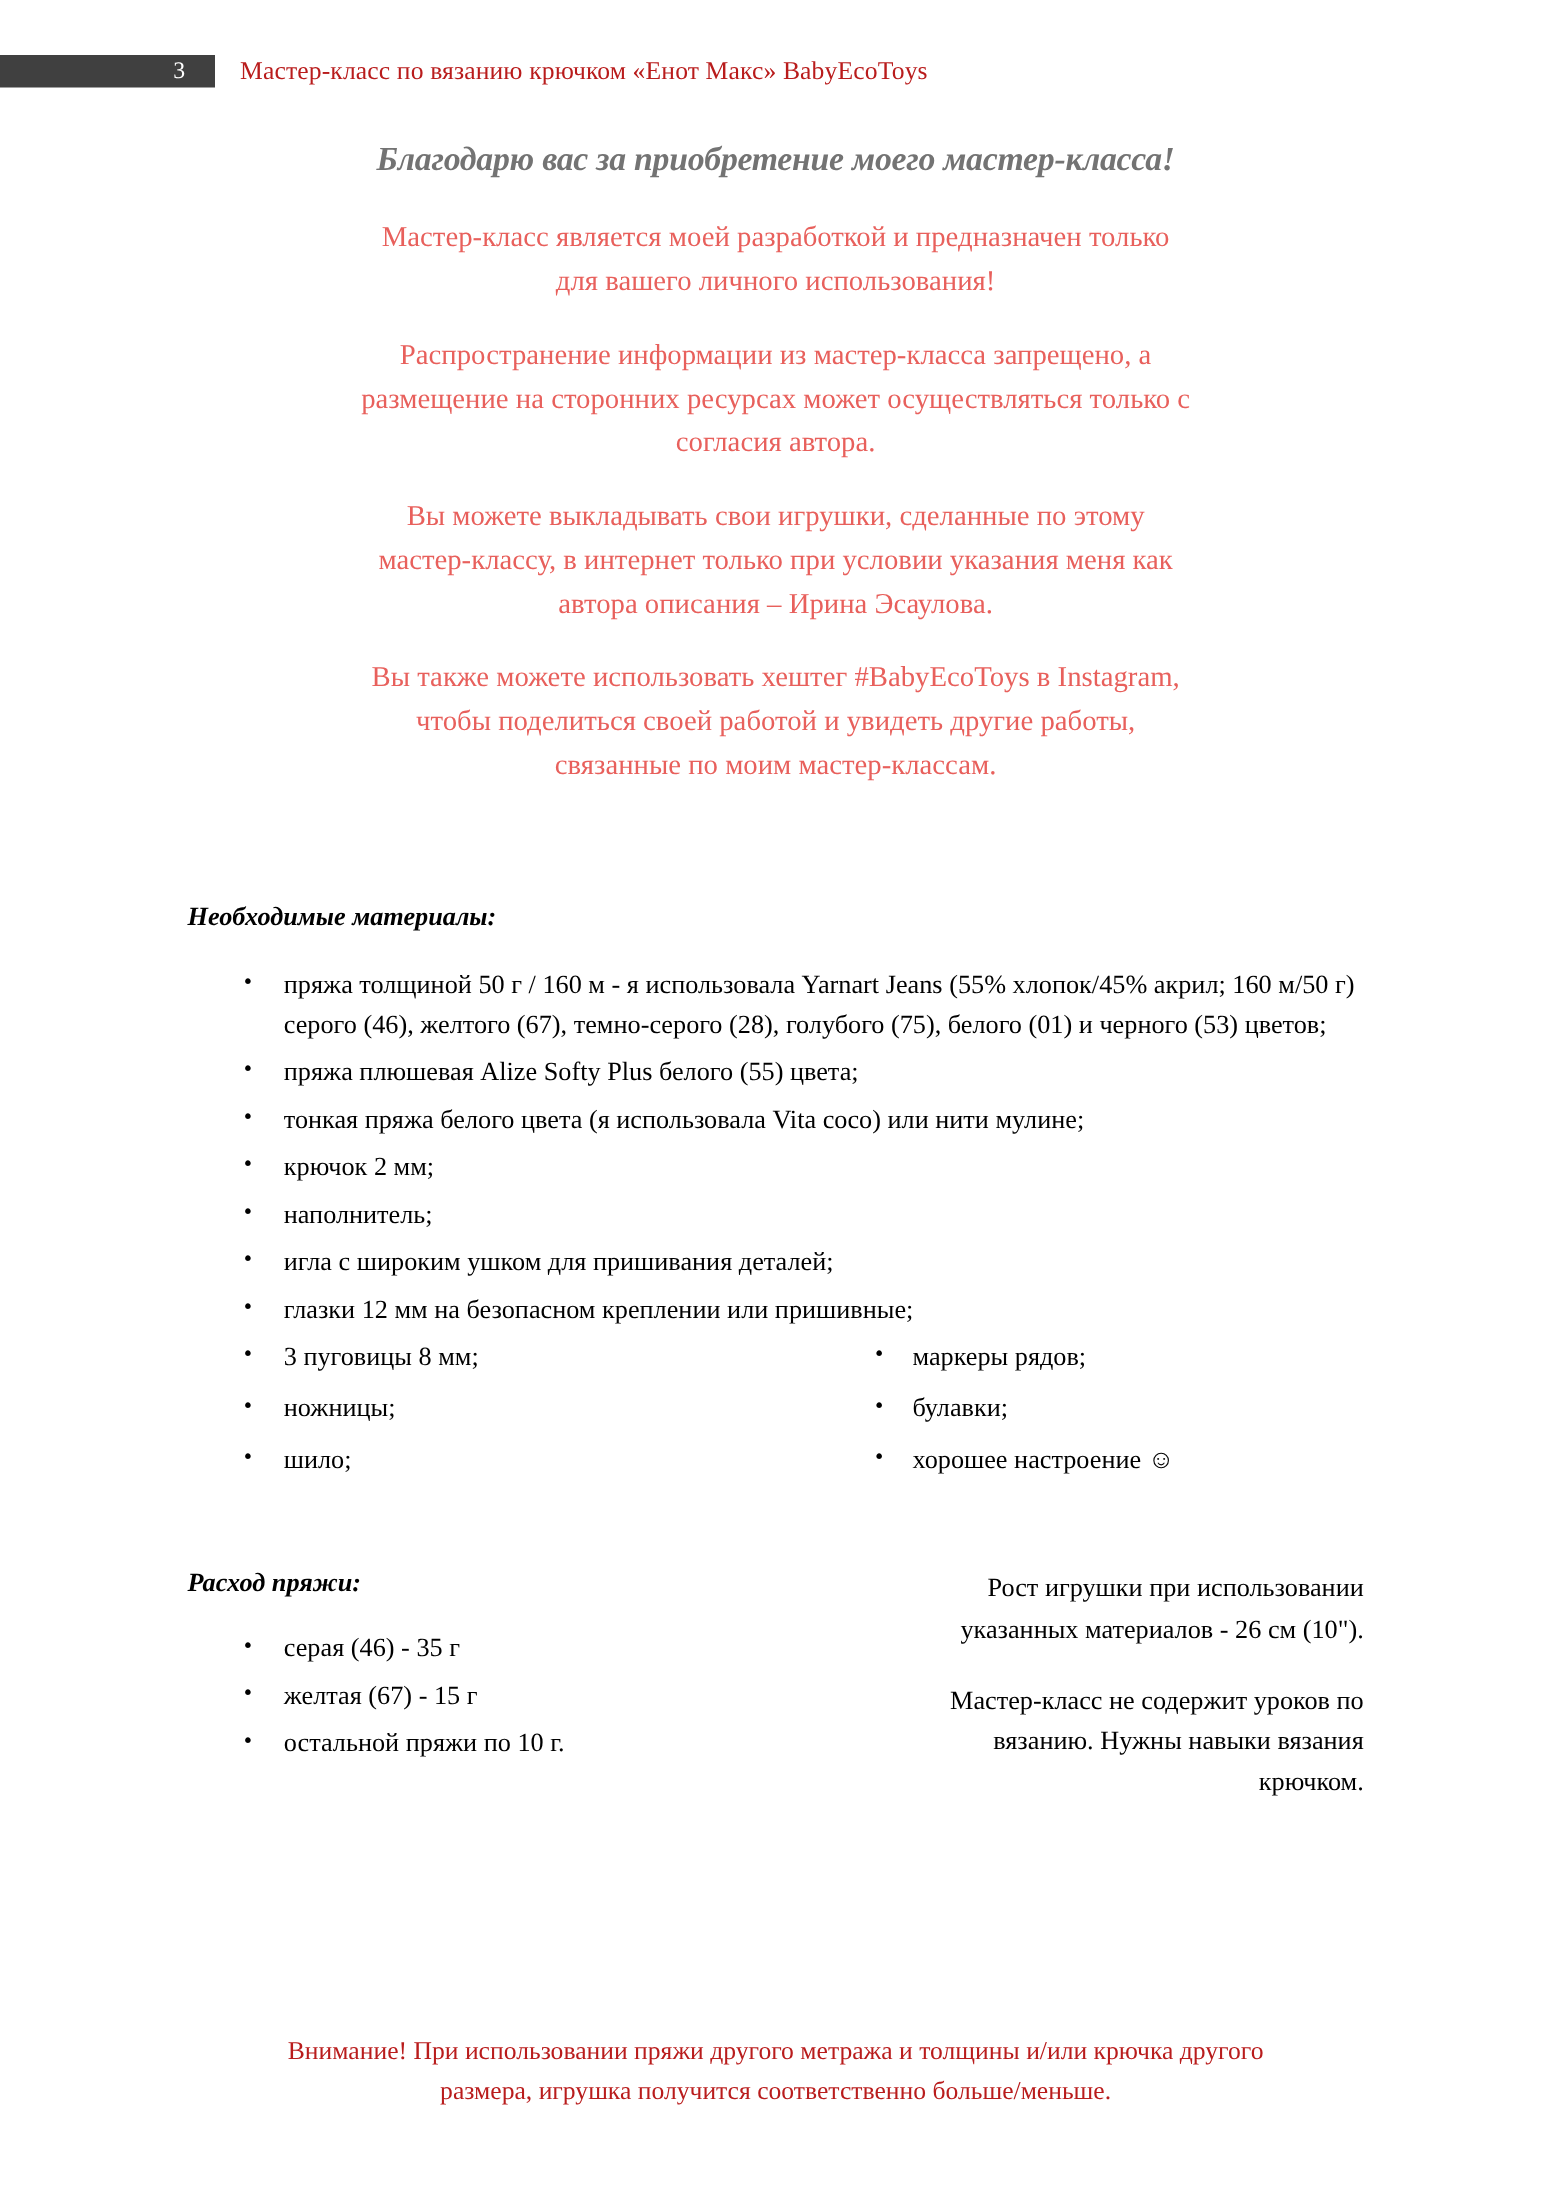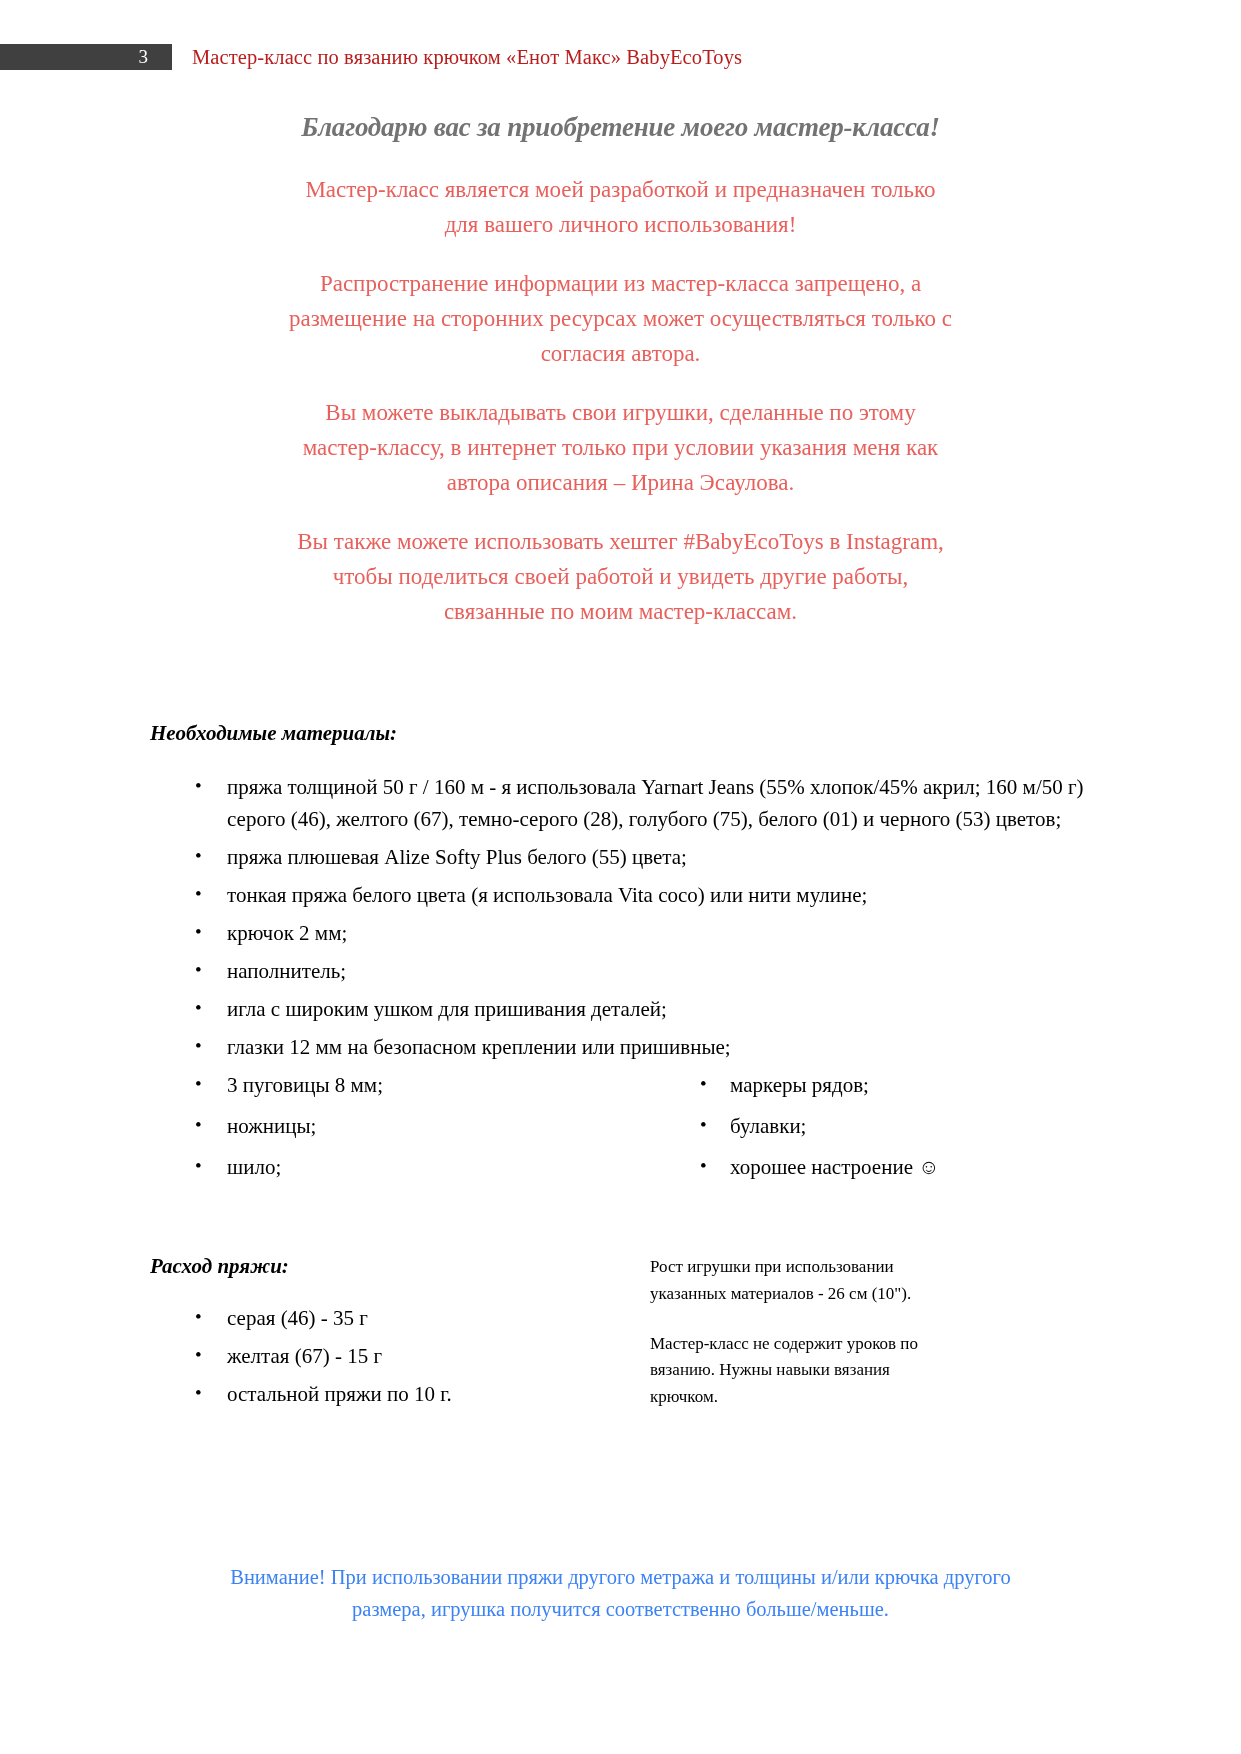--- a/index.html
+++ b/index.html
@@ -135,36 +135,36 @@
   .col-r ul.bullets > li::before { left: 50px; }
 
   
   .lower {
     display: flex;
     width: 941px;
   }
   .lower .left { width: 500px; }
   .lower .right {
     width: 441px;
-    text-align: left;
-    font-size: 17px;
+    text-align: right;
+    font-size: 21px;
     line-height: 1.55;
   }
   .lower .right p { margin: 0; }
 
   .usage-list li { margin-bottom: 7px; }
 
   
   .warning {
     position: absolute;
     left: 150px;
-    top: 1562px;
+    top: 1626px;
     width: 941px;
     text-align: center;
-    color: #3b82f6;
+    color: #b91c1c;
     font-size: 20.5px;
     line-height: 1.55;
   }
   .warning p { margin: 0; }
 </style>
 </head>
 <body>
 
 <div class="page">
 

